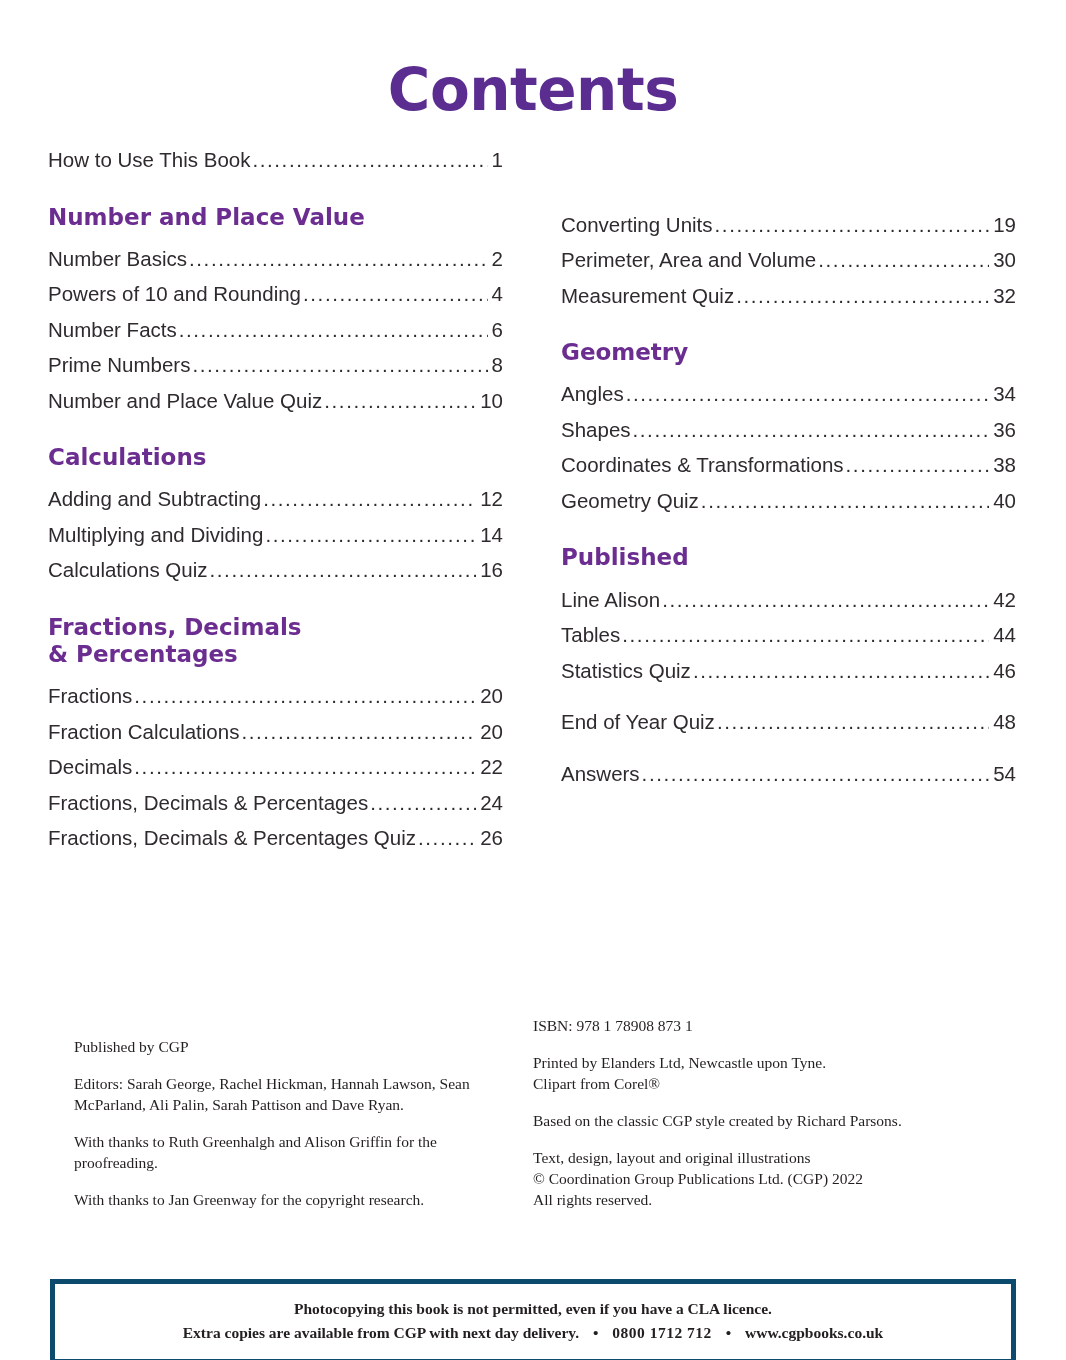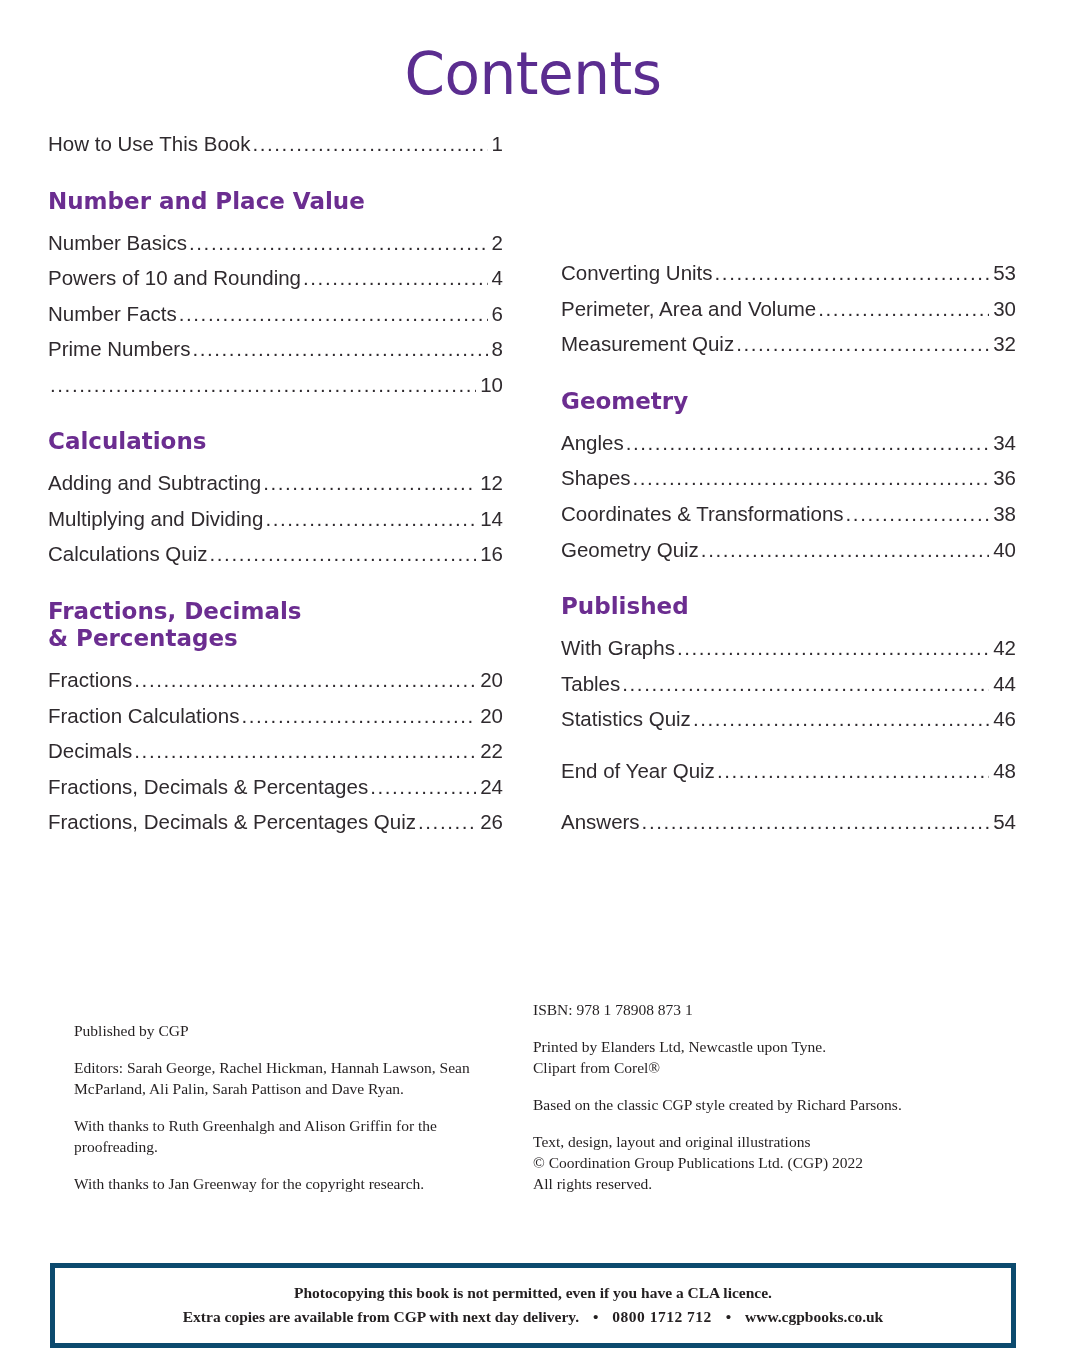--- a/index.html
+++ b/index.html
@@ -19,29 +19,29 @@
     width: 1066px;
     height: 1360px;
     position: relative;
     box-sizing: border-box;
     padding: 0 48px;
   }
   .title {
     text-align: center;
     color: #5b2d90;
     font-size: 58px;
-    font-weight: normal;
+    font-weight: bold;
     letter-spacing: -0.5px;
-    margin: 40px 0 18px 0;
+    margin: 56px 0 18px 0;
     font-family: "DejaVu Sans", sans-serif;
   }
   .columns {
     display: flex;
     gap: 58px;
-    align-items: flex-end;
+    align-items: center;
   }
   .col {
     width: 455px;
     flex: 0 0 455px;
   }
   .section {
     margin-bottom: 6px;
   }
   .section-heading {
     color: #6b2d90;
@@ -156,20 +156,21 @@
             <span class="label">Number Facts</span>
             <span class="dots">............................................................</span>
             <span class="page-num">6</span>
           </div>
           <div class="entry">
             <span class="label">Prime Numbers</span>
             <span class="dots">............................................................</span>
             <span class="page-num">8</span>
           </div>
           <div class="entry">
+            <span class="label">Number and Place Value Quiz</span>
             <span class="dots">............................................................</span>
             <span class="page-num">10</span>
           </div>
         </div>
         <div class="section">
           <div class="section-heading">Calculations</div>
           <div class="entry">
             <span class="label">Adding and Subtracting</span>
             <span class="dots">............................................................</span>
             <span class="page-num">12</span>
@@ -212,21 +213,21 @@
             <span class="dots">............................................................</span>
             <span class="page-num">26</span>
           </div>
         </div>
       </div>
     <div class="col" id="right-col">
         <div class="section">
           <div class="entry">
             <span class="label">Converting Units</span>
             <span class="dots">............................................................</span>
-            <span class="page-num">53</span>
+            <span class="page-num">19</span>
           </div>
           <div class="entry">
             <span class="label">Perimeter, Area and Volume</span>
             <span class="dots">............................................................</span>
             <span class="page-num">30</span>
           </div>
           <div class="entry">
             <span class="label">Measurement Quiz</span>
             <span class="dots">............................................................</span>
             <span class="page-num">32</span>
@@ -251,21 +252,21 @@
           </div>
           <div class="entry">
             <span class="label">Geometry Quiz</span>
             <span class="dots">............................................................</span>
             <span class="page-num">40</span>
           </div>
         </div>
         <div class="section">
           <div class="section-heading">Published</div>
           <div class="entry">
-            <span class="label">With Graphs</span>
+            <span class="label">Line Alison</span>
             <span class="dots">............................................................</span>
             <span class="page-num">42</span>
           </div>
           <div class="entry">
             <span class="label">Tables</span>
             <span class="dots">............................................................</span>
             <span class="page-num">44</span>
           </div>
           <div class="entry">
             <span class="label">Statistics Quiz</span>

